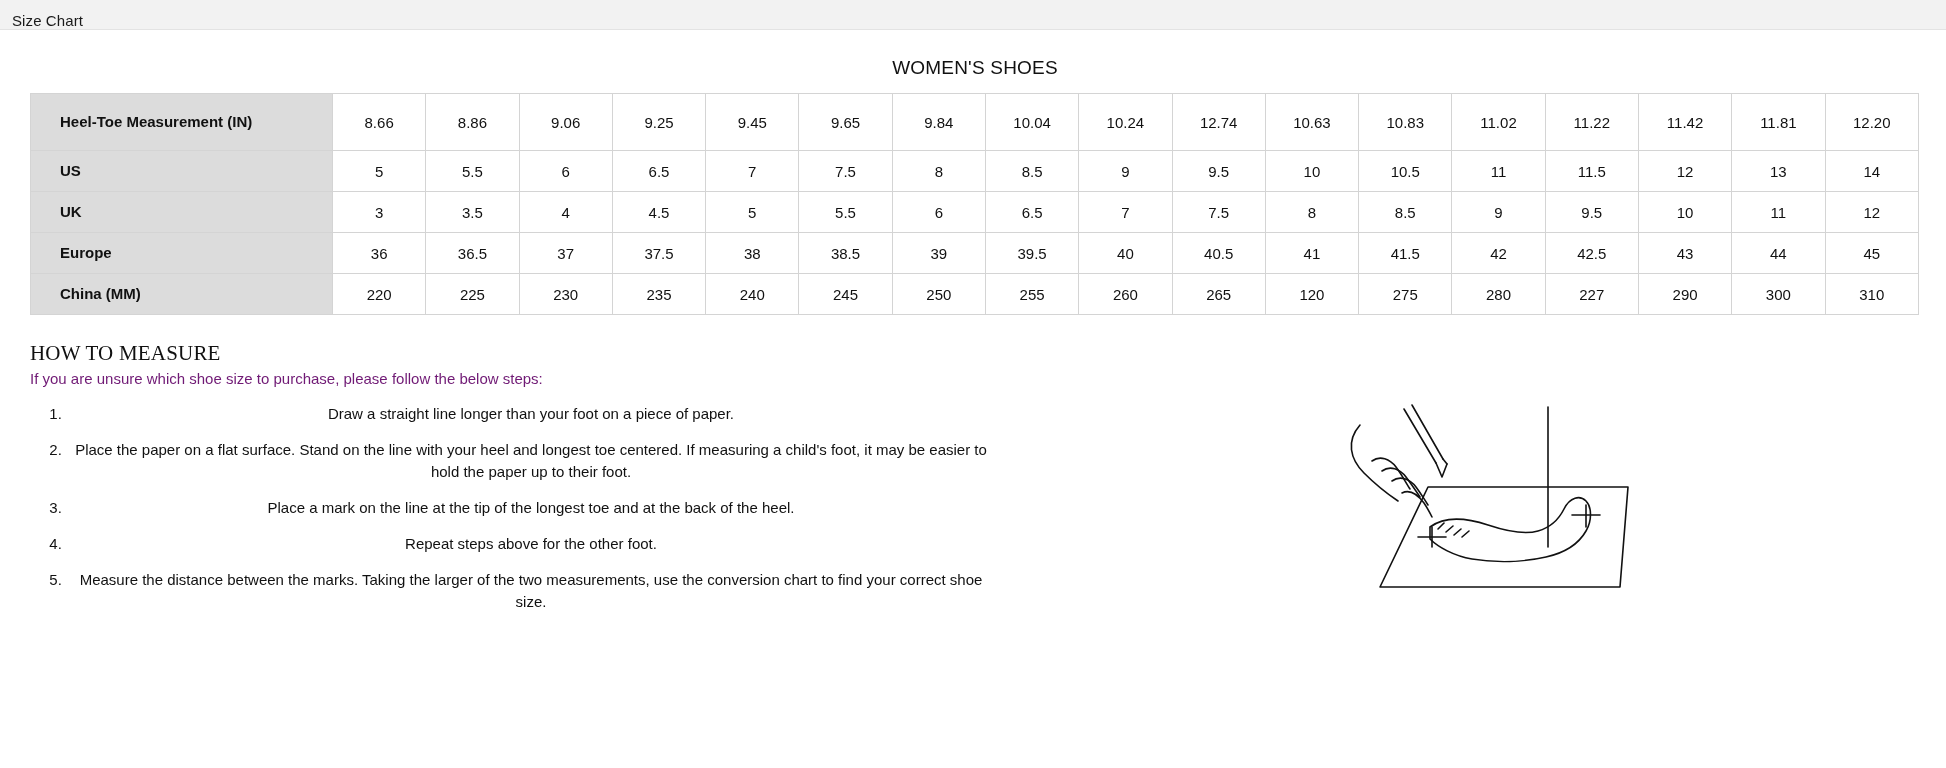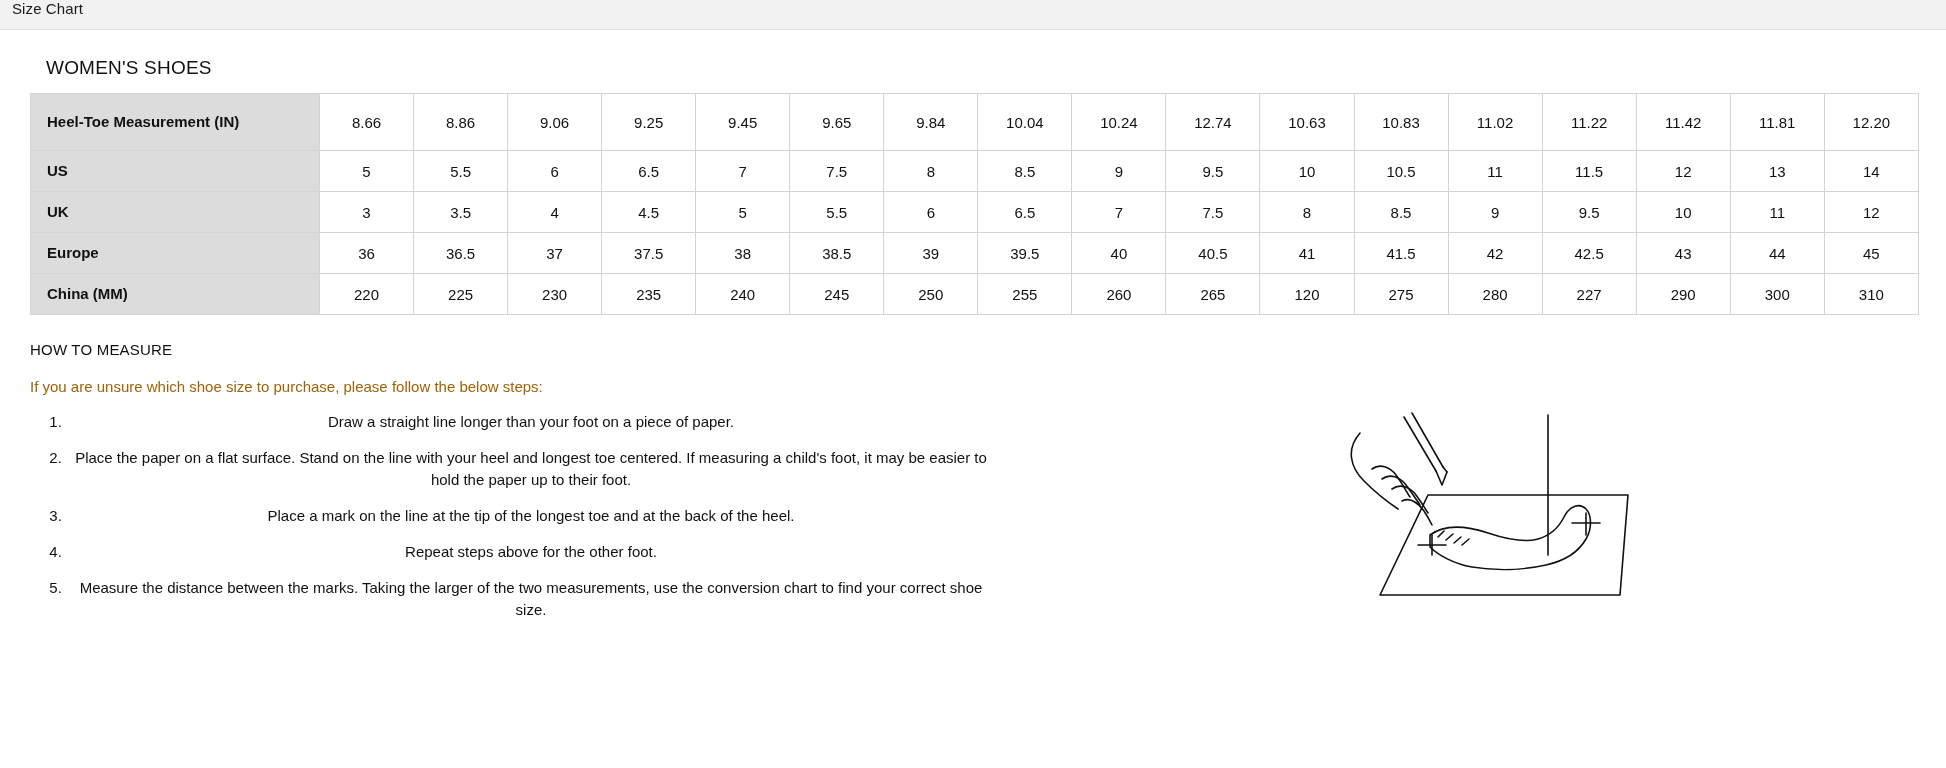--- a/index.html
+++ b/index.html
@@ -19,80 +19,82 @@
     width: 1946px;
     height: 768px;
     background: #ffffff;
   }
   
   .topbar {
     height: 30px;
     background: #f2f2f2;
     border-bottom: 1px solid #e3e3e3;
     display: flex;
-    align-items: flex-start;
+    align-items: flex-end;
     padding-left: 12px;
     box-sizing: border-box;
   }
   .topbar-title {
     font-size: 15px;
     color: #1a1a1a;
     letter-spacing: 0.1px;
   }
   
   .content {
     padding: 0 30px;
     box-sizing: border-box;
   }
   .section-title {
     font-size: 19px;
     color: #111111;
-    margin: 27px 0 14px 16px;
+    margin: 27px 0 14px 4px;
     letter-spacing: 0.2px;
+    text-align: center;
   }
   
   table.size-table {
     border-collapse: collapse;
     width: 1889px;
     table-layout: fixed;
   }
   table.size-table td {
     border: 1px solid #d4d4d4;
     font-size: 15px;
     text-align: center;
     height: 40px;
     padding: 0 2px;
     color: #111111;
     background: #ffffff;
   }
   table.size-table td.rowhead {
     background: #dcdcdc;
     text-align: left;
     font-weight: bold;
-    padding-left: 16px;
+    padding-left: 29px;
     width: 270px;
     line-height: 1.3;
   }
   table.size-table tr.first-row td {
     height: 56px;
     vertical-align: middle;
   }
   
   .howto {
     margin-top: 26px;
   }
   .howto-title {
-    font-size: 15px;
+    font-size: 21px;
     color: #111111;
     letter-spacing: 0.2px;
+    font-family: Liberation Serif, serif;
   }
   .howto-intro {
     font-size: 15px;
-    margin-top: 20px;
-    color: #a16207;
+    margin-top: 4px;
+    color: #701a75;
   }
   .howto-body {
     display: flex;
     align-items: flex-start;
   }
   ol.steps {
     margin: 16px 0 0 0;
     padding-left: 36px;
     width: 960px;
     box-sizing: border-box;

